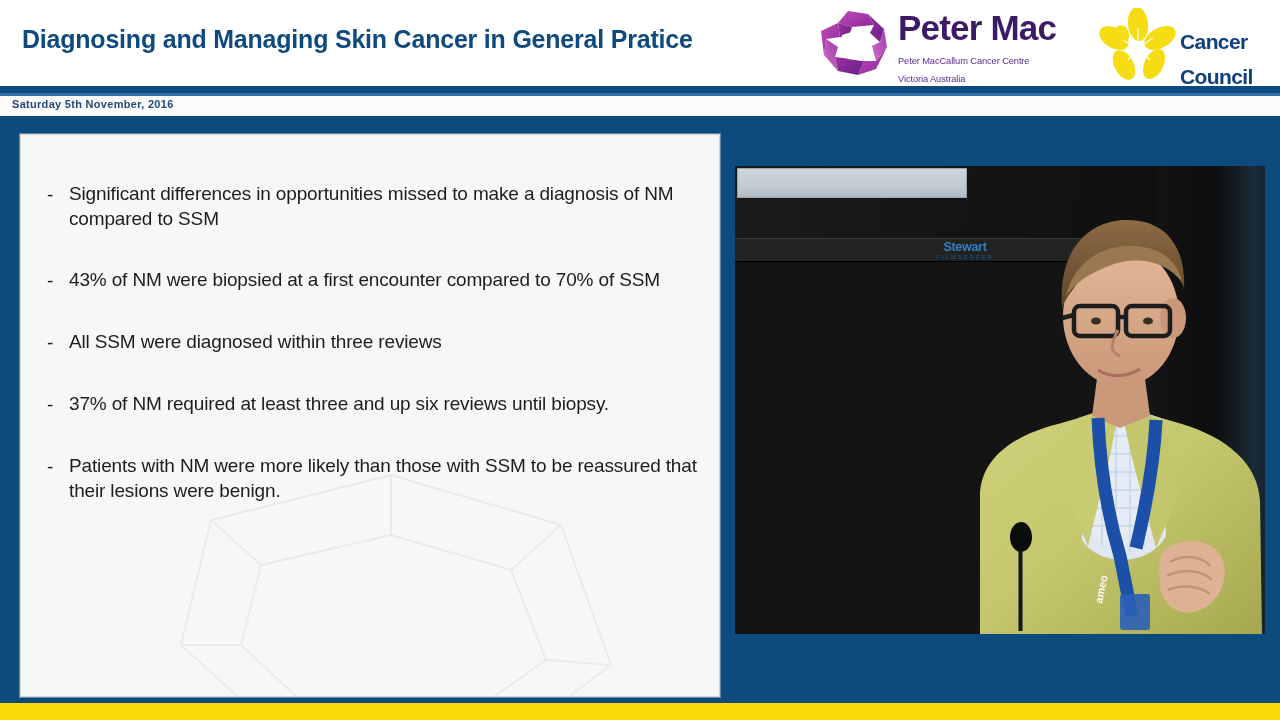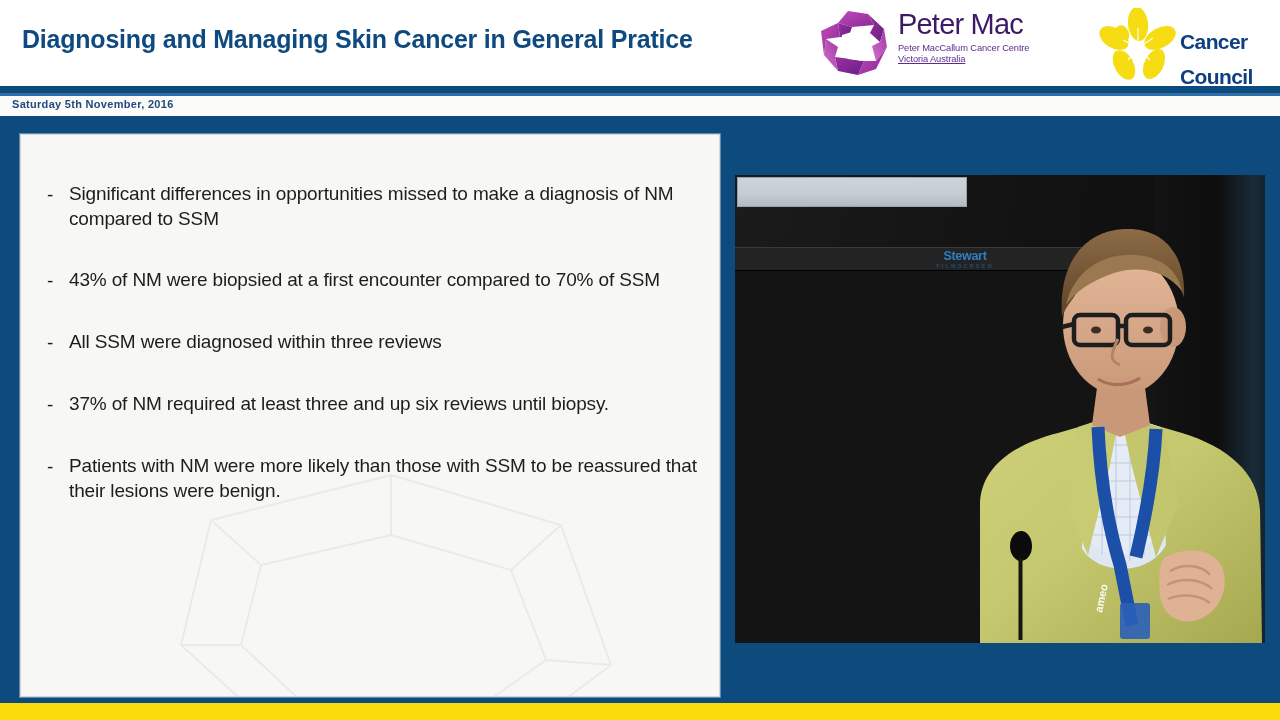--- a/index.html
+++ b/index.html
@@ -52,40 +52,39 @@
     position: absolute;
     left: 0; top: 3px;
     width: 72px; height: 70px;
   }
   #pm-text {
     position: absolute;
     left: 80px; top: 4px;
     width: 175px;
   }
   #pm-name {
-    font-size: 29px;
-    font-weight: normal;
+    font-size: 35px;
+    font-weight: bold;
     color: #3c1a66;
     letter-spacing: -0.8px;
     line-height: 1.02;
   }
   #pm-sub1 {
     font-size: 9.3px;
     color: #5b2c8d;
-    margin-top: 3px;
+    margin-top: 10px;
     letter-spacing: -0.1px;
     white-space: nowrap;
   }
   #pm-sub2 {
     font-size: 9.3px;
     color: #5b2c8d;
     letter-spacing: -0.1px;
     white-space: nowrap;
-    margin-top: 1px;
-    text-decoration: underline;
+    margin-top: 8px;
   }
 
   
   #logo-cancercouncil {
     position: absolute;
     left: 1098px; top: 8px;
     width: 170px; height: 72px;
   }
   #cc-mark {
     position: absolute;
@@ -205,21 +204,21 @@
     font-weight: bold;
     font-size: 12.2px;
     color: #2b2b29;
     line-height: 1.42;
     letter-spacing: -0.1px;
   }
 
   
   #video {
     position: absolute;
-    left: 735px; top: 175px;
+    left: 735px; top: 166px;
     width: 530px; height: 468px;
     background: #111111;
     overflow: hidden;
   }
   #v-wallpanel {
     position: absolute;
     left: 0; top: 0;
     width: 530px; height: 100%;
     background: linear-gradient(100deg,#1b1b1b 0%,#141414 40%,#0c0c0c 100%);
   }

